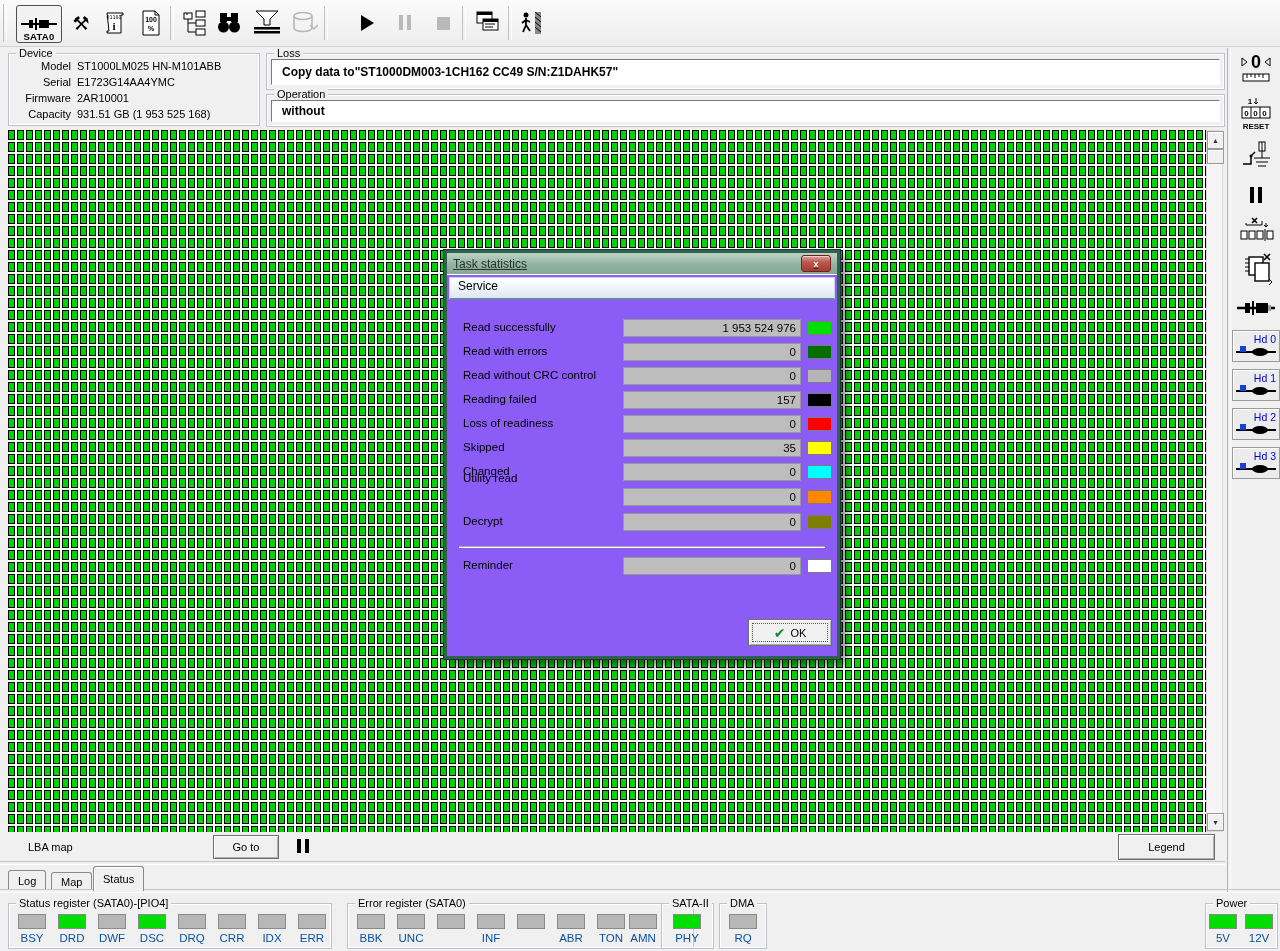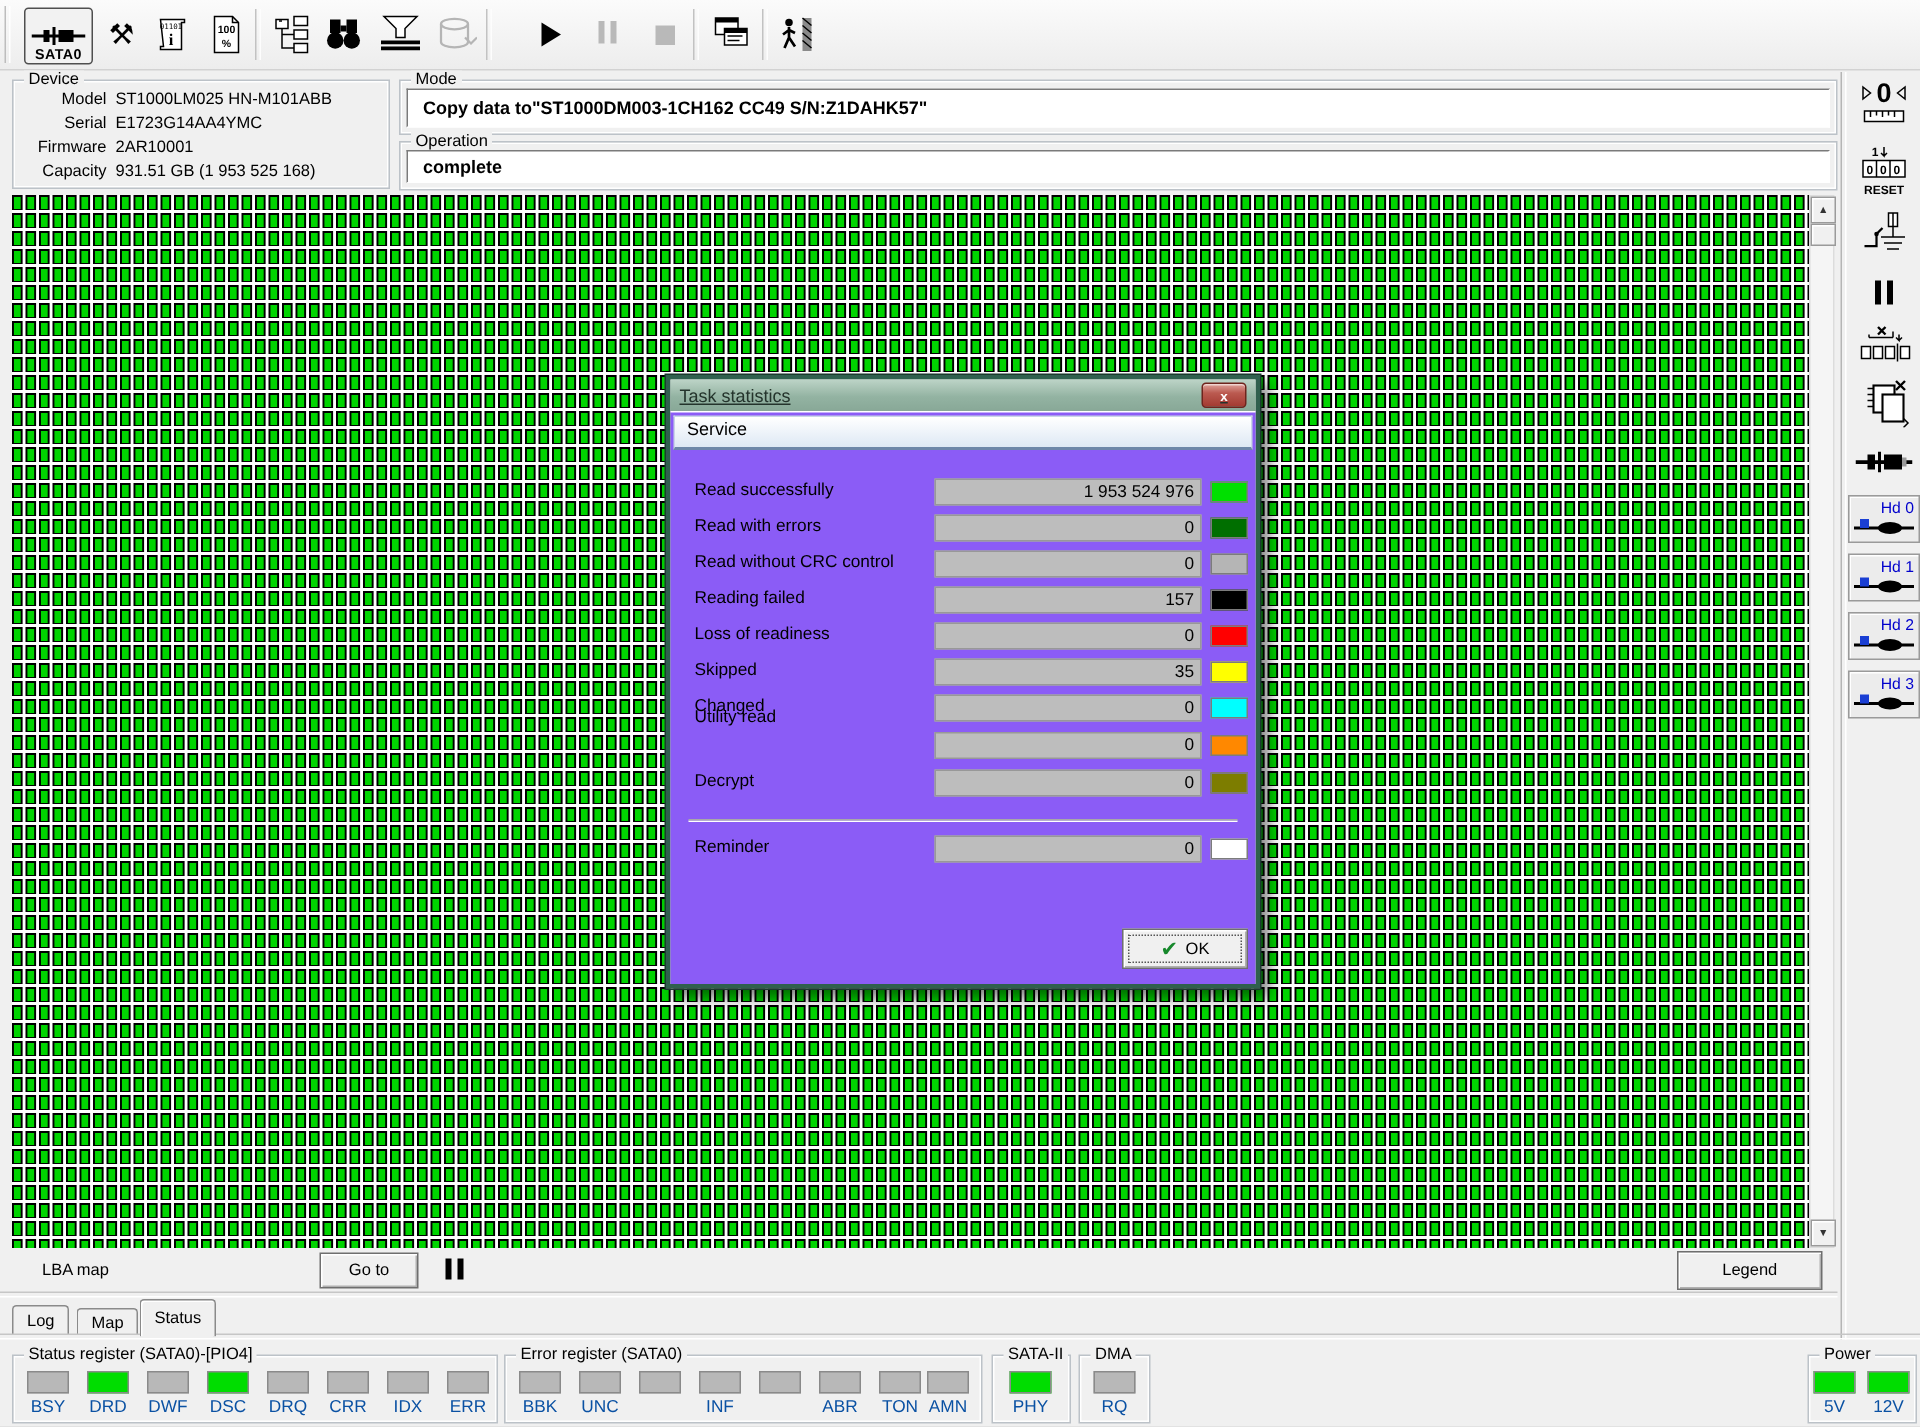--- a/index.html
+++ b/index.html
@@ -215,29 +215,29 @@
     <span class="dev-lab">Firmware</span>
     <span class="dev-val">2AR10001</span>
   </div>
   <div class="dev-row" style="top:54px;">
     <span class="dev-lab">Capacity</span>
     <span class="dev-val">931.51 GB (1 953 525 168)</span>
   </div>
 </div>
 
 <div class="group" style="left:266px;top:53px;width:957px;height:35px;">
-  <div class="gtitle">Mode</div>
+  <div class="gtitle">Loss</div>
   <div class="sunken" style="left:4px;top:5px;right:4px;height:24px;">
     <div class="boldtxt">Copy data to"ST1000DM003-1CH162 CC49 S/N:Z1DAHK57"</div>
   </div>
 </div>
 <div class="group" style="left:266px;top:94px;width:957px;height:31px;">
   <div class="gtitle">Operation</div>
   <div class="sunken" style="left:4px;top:5px;right:4px;height:20px;">
-    <div class="boldtxt" style="line-height:20px;">complete</div>
+    <div class="boldtxt" style="line-height:20px;">without</div>
   </div>
 </div>
 
 <div class="map">
   <svg width="1198" height="702" shape-rendering="crispEdges">
     <defs>
       <pattern id="cells" width="9" height="12" patternUnits="userSpaceOnUse">
         <rect width="9" height="12" fill="#ffffff"></rect>
         <rect x="0" y="0" width="7" height="10" fill="#000000"></rect>
         <rect x="1" y="1" width="5" height="8" fill="#00d400"></rect>
@@ -316,21 +316,21 @@
   <div class="ledcell" style="left:244px;top:10px;">
         <div class="led led-off" style="background: rgb(184, 184, 184);"></div>
         <div class="ledlab">IDX</div>
       </div>
   <div class="ledcell" style="left:284px;top:10px;">
         <div class="led led-off" style="background: rgb(184, 184, 184);"></div>
         <div class="ledlab">ERR</div>
       </div>
 </div>
 
-<div class="group" style="left:336px;top:903px;width:317px;height:44px;">
+<div class="group" style="left:347px;top:903px;width:317px;height:44px;padding-left:28px;">
   <div class="gtitle">Error register (SATA0)</div>
   <div class="ledcell" style="left:4px;top:10px;">
         <div class="led led-off" style="background: rgb(184, 184, 184);"></div>
         <div class="ledlab">BBK</div>
       </div>
   <div class="ledcell" style="left:44px;top:10px;">
         <div class="led led-off" style="background: rgb(184, 184, 184);"></div>
         <div class="ledlab">UNC</div>
       </div>
   <div class="ledcell" style="left:84px;top:10px;">

